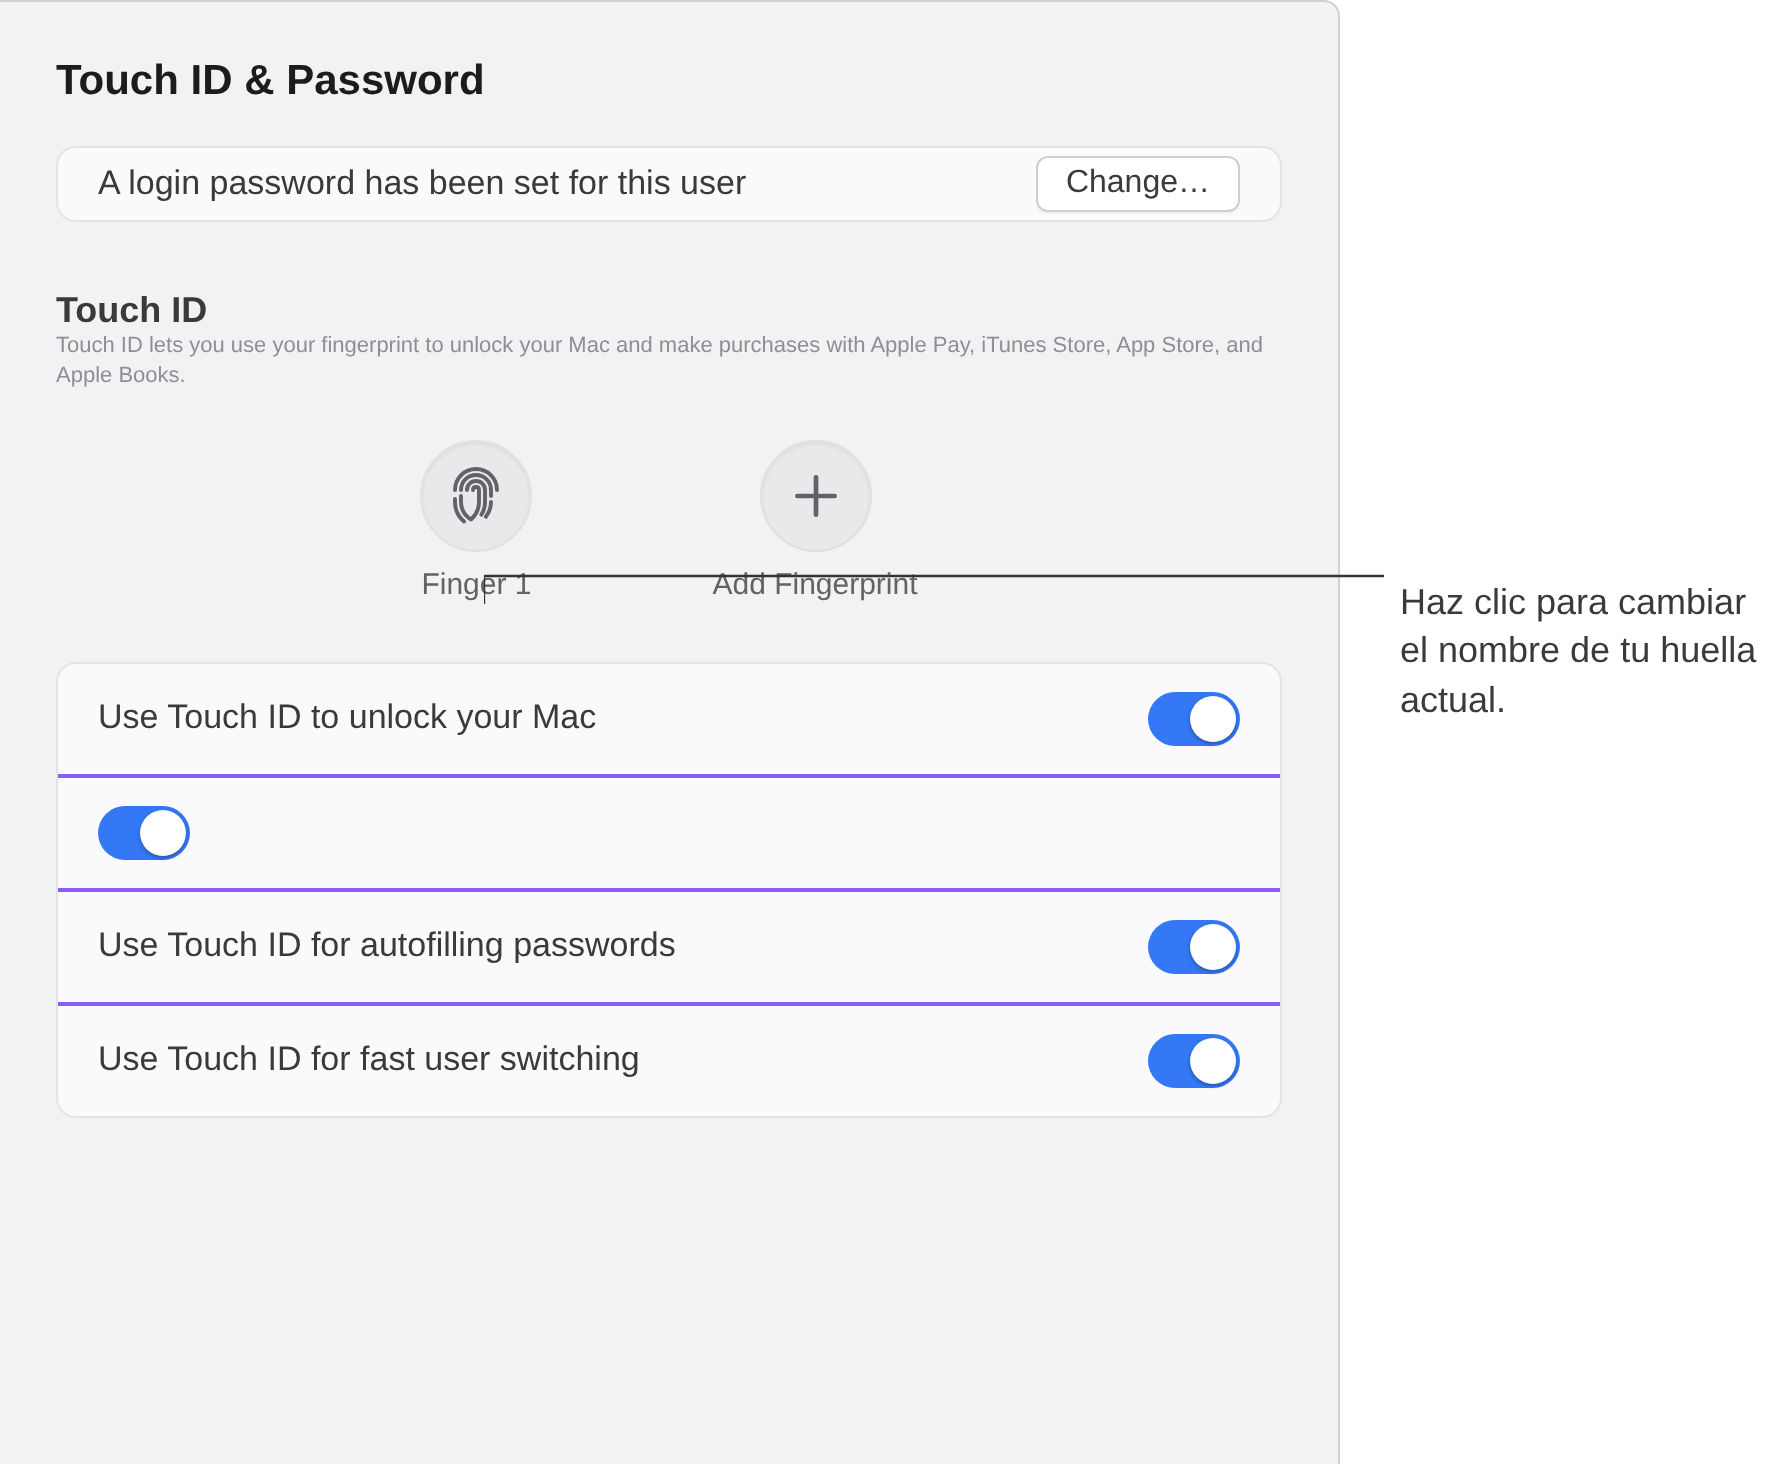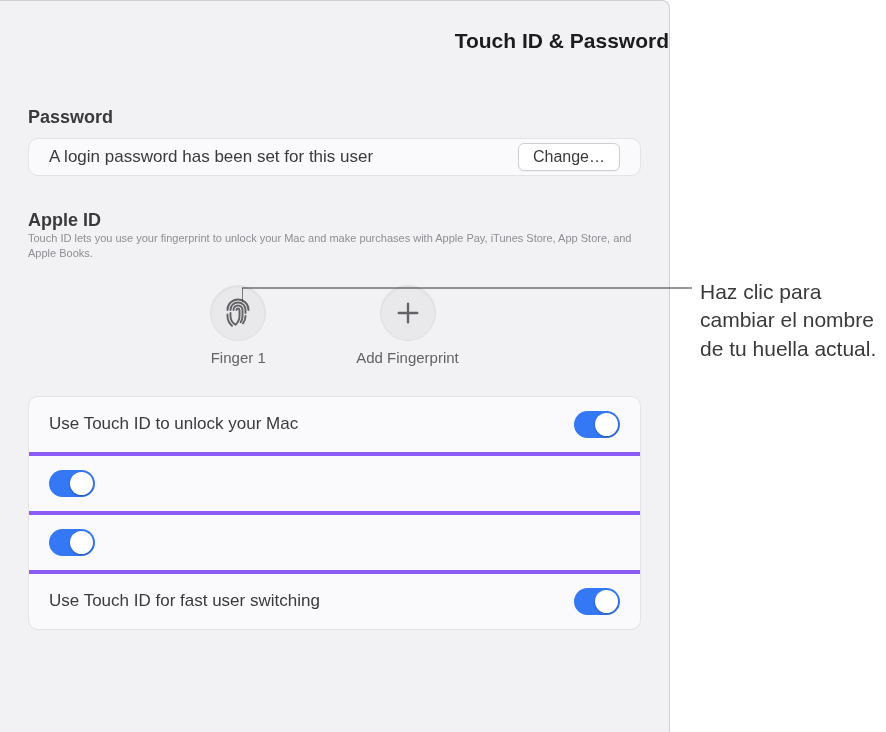--- a/index.html
+++ b/index.html
@@ -23,21 +23,20 @@
       border-bottom: none;
       border-radius: 0 8px 0 0;
       position: relative;
       padding: 0;
     }
     .window-title {
       font-size: 21px;
       font-weight: 700;
       color: #1c1c1e;
       padding: 28px 0 0 28px;
-      text-align: right;
     }
     .content {
       padding: 20px 28px 0 28px;
     }
     .section-heading {
       font-size: 18px;
       font-weight: 700;
       color: #3a3a3c;
       margin-top: 34px;
       margin-bottom: 10px;
@@ -116,21 +115,21 @@
       background: #fafafc;
       border: 1px solid #e4e4e6;
       border-radius: 10px;
       overflow: hidden;
     }
     .opt-row {
       display: flex;
       align-items: center;
       justify-content: space-between;
       padding: 14px 20px;
-      border-bottom: 4px solid #8b5cf6;
+      border-bottom: 2px solid #8b5cf6;
     }
     .opt-row:last-child {
       border-bottom: none;
     }
     .opt-text {
       font-size: 17px;
       color: #3a3a3c;
       line-height: 1.35;
       max-width: 80%;
     }
@@ -149,46 +148,45 @@
       top: 2px;
       width: 23px;
       height: 23px;
       background: #fff;
       border-radius: 50%;
       box-shadow: 0 1px 2px rgba(0,0,0,0.3);
     }
     .callout {
       position: absolute;
       left: 700px;
-      top: 278px;
+      top: 289px;
       width: 186px;
-      font-size: 21px;
+      font-size: 18px;
       line-height: 1.35;
       color: #3a3a3c;
     }
     .callout-line {
       position: absolute;
       pointer-events: none;
     }
   </style>
 </head>
 <body>
 
 <div class="window">
   <div class="window-title">Touch ID &amp; Password</div>
 
   <div class="content">
 
-    <div class="section-heading">Password</div>
     <div class="password-card">
       <div class="password-text">A login password has been set for this user</div>
       <button class="change-btn">Change…</button>
     </div>
 
-    <div class="section-heading" style="margin-bottom:4px;">Apple ID</div>
+    <div class="section-heading" style="margin-bottom:4px;">Touch ID</div>
     <div class="touchid-desc">Touch ID lets you use your fingerprint to unlock your Mac and make purchases with Apple Pay, iTunes Store, App Store, and Apple Books.</div>
 
     <div class="fingerprint-row">
       <div class="fp-item">
         <div class="fp-circle">
           <svg class="fingerprint-svg" viewBox="0 0 24 24" fill="none" stroke="currentColor" stroke-width="1.3" stroke-linecap="round">
             <path d="M5 10c0-3.9 3.1-7 7-7s7 3.1 7 7"></path>
             <path d="M7 10c0-2.8 2.2-5 5-5s5 2.2 5 5v2"></path>
             <path d="M9 10c0-1.7 1.3-3 3-3s3 1.3 3 3v4c0 1.5-.4 3-1.2 4.2"></path>
             <path d="M11 10c0-.6.4-1 1-1s1 .4 1 1v4c0 2.2-1 4.3-2.6 5.8"></path>
@@ -217,20 +215,21 @@
         <div class="toggle">
             <div class="toggle-knob"></div>
           </div>
       </div>
       <div class="opt-row">
         <div class="toggle">
             <div class="toggle-knob"></div>
           </div>
       </div>
       <div class="opt-row">
+        <div class="opt-text">Use Touch ID for autofilling passwords</div>
         <div class="toggle">
             <div class="toggle-knob"></div>
           </div>
       </div>
       <div class="opt-row">
         <div class="opt-text">Use Touch ID for fast user switching</div>
         <div class="toggle">
             <div class="toggle-knob"></div>
           </div>
       </div>

